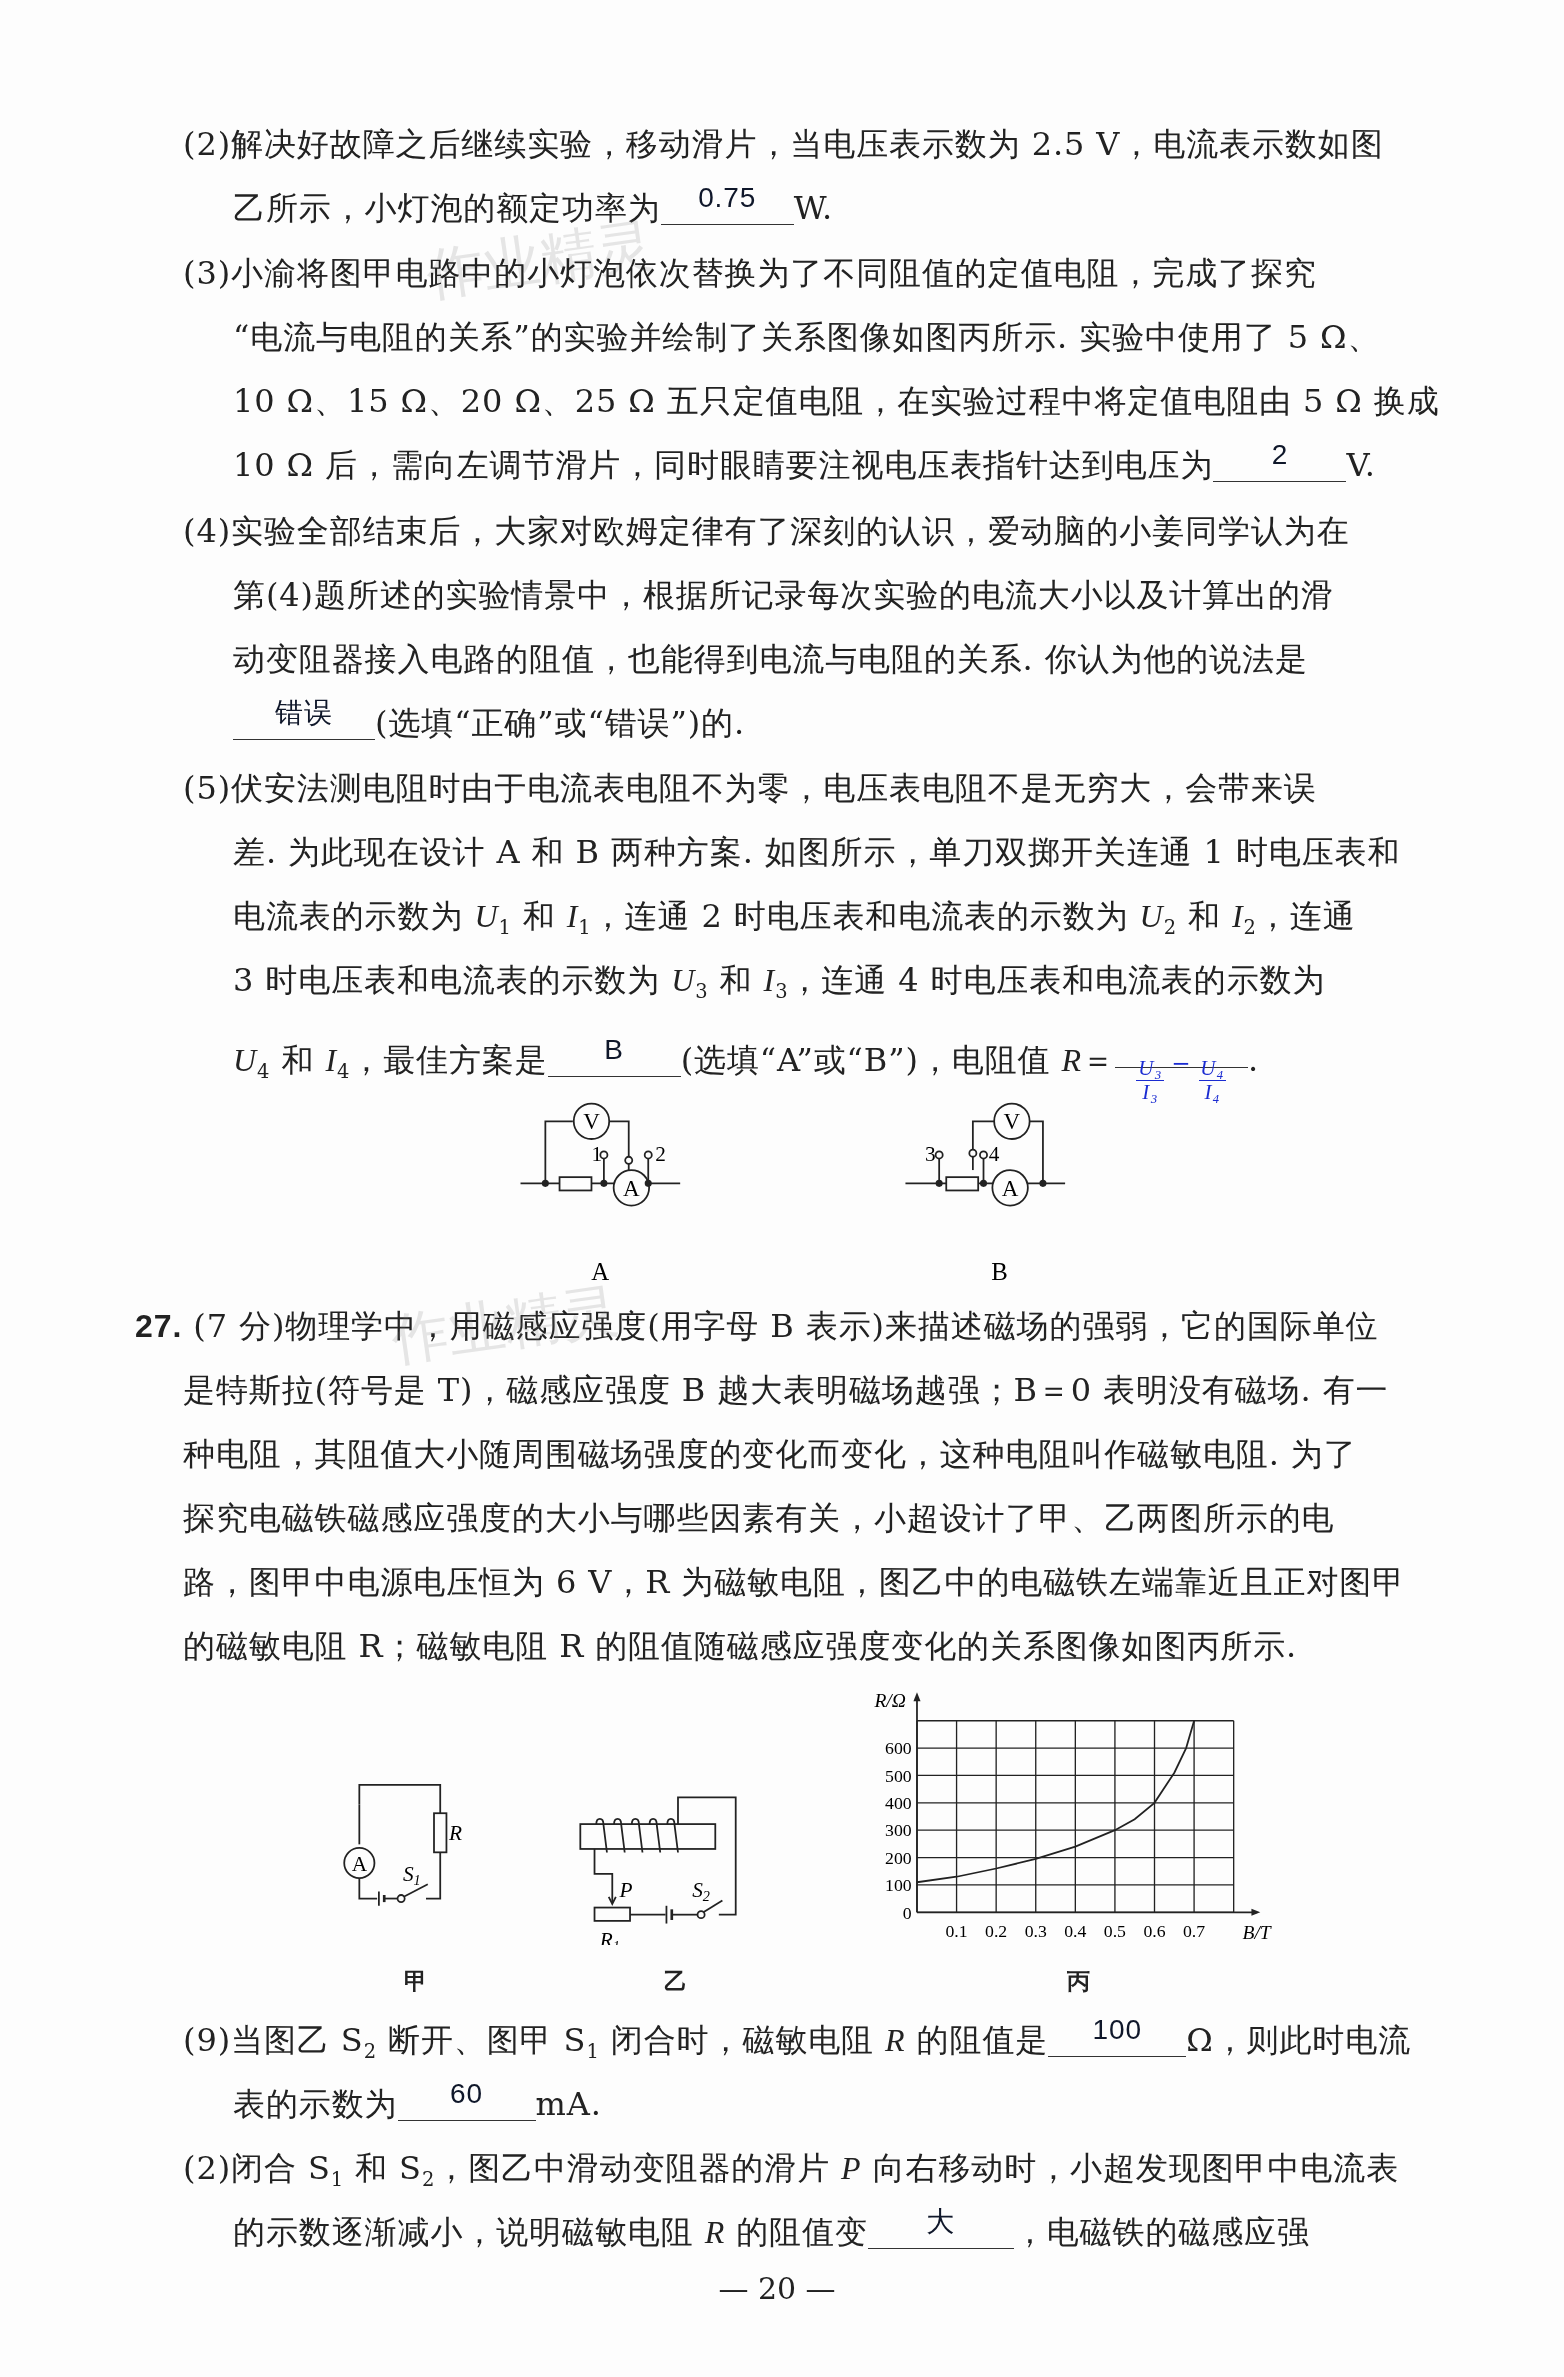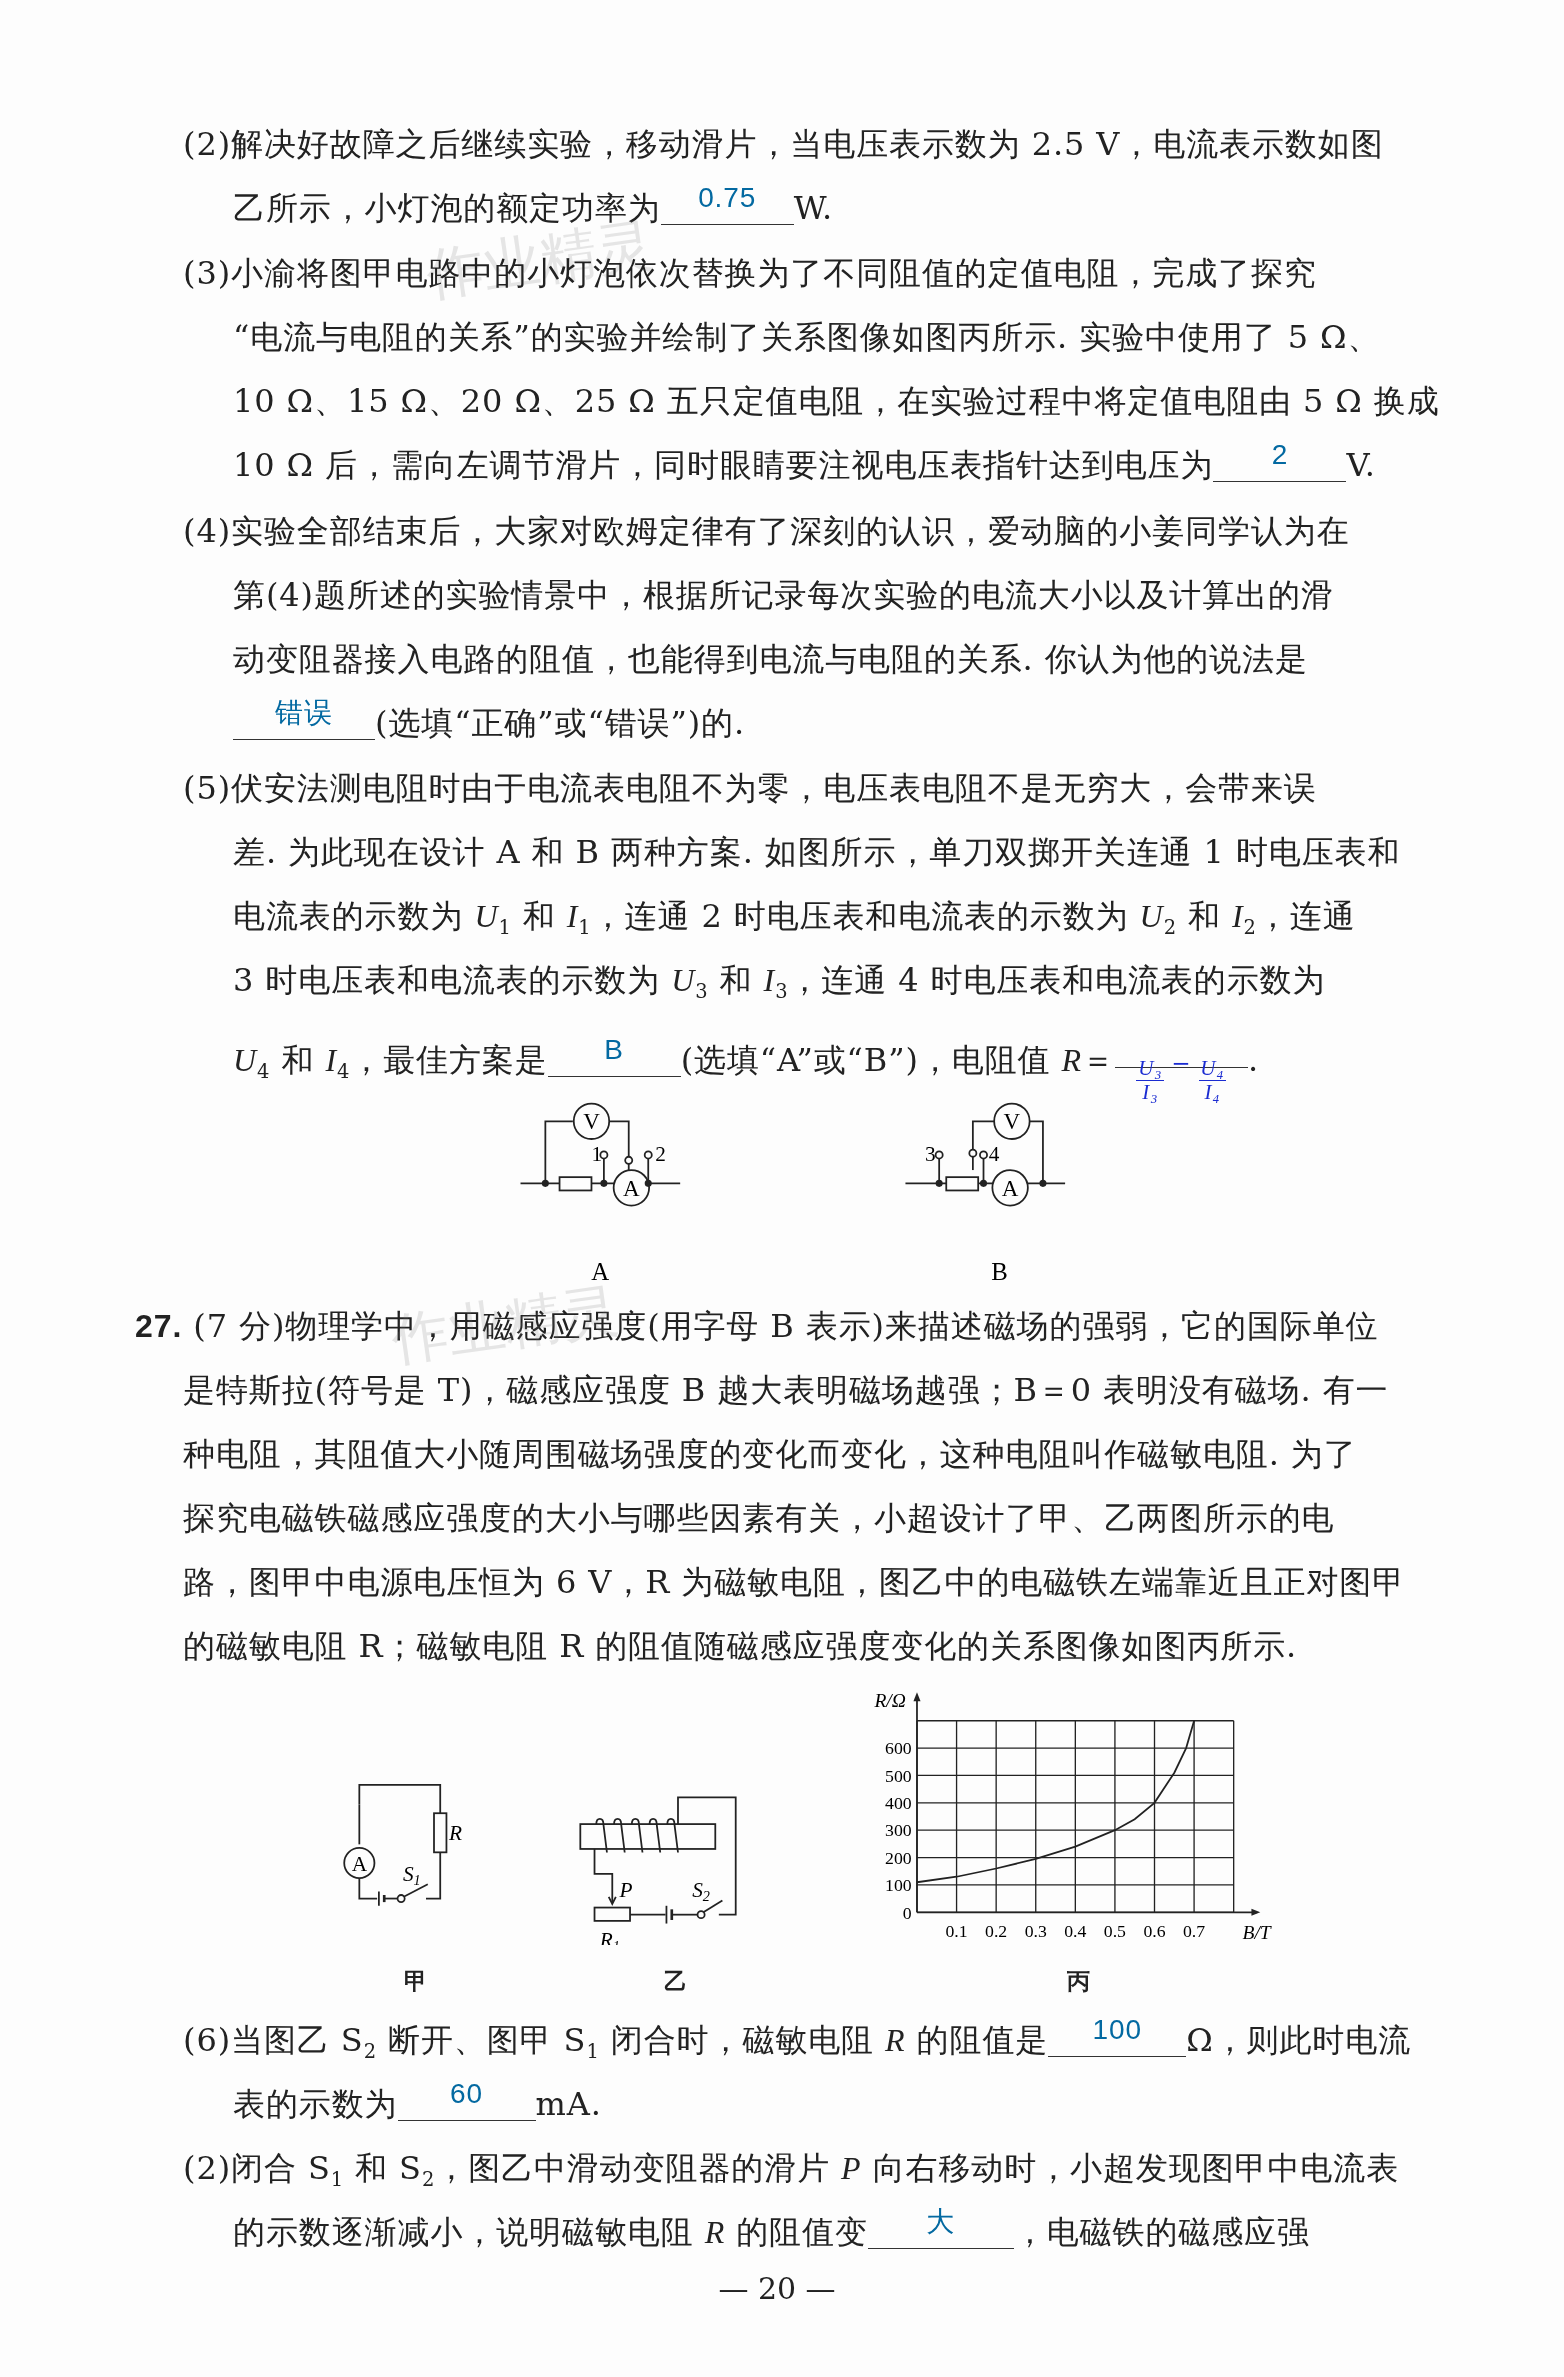--- a/index.html
+++ b/index.html
@@ -1,20 +1,20 @@
 <!DOCTYPE html>
 <html style="font-size:14px"><head>
 <meta charset="utf-8">
 <style>
   html,body{margin:0;padding:0;background:#fdfdfd;}
   body{width:1564px;height:2377px;position:relative;overflow:hidden;
        font-family:"DejaVu Serif","Liberation Serif",serif;color:#222;}
   .page{position:absolute;left:0;top:0;width:1564px;height:2377px;}
   .line{position:absolute;font-size:32px;line-height:46px;white-space:nowrap;letter-spacing:0.9px;}
-  .ans{color:#0369a1;font-family:"Liberation Sans",sans-serif;font-size:28px;}
+  .ans{color:#0f172a;font-family:"Liberation Sans",sans-serif;font-size:28px;}
   .blank{display:inline-block;border-bottom:1.8px solid #333;text-align:center;vertical-align:baseline;position:relative;height:39px;}
   .blank .ans{position:relative;top:-12.4px;}
   .qnum{font-weight:bold;font-family:"Liberation Sans",sans-serif;}
   i{font-style:italic;font-family:"Liberation Serif",serif;}
   sub{font-size:19.5px;}
   .frac{display:inline-flex;flex-direction:column;align-items:center;vertical-align:middle;font-size:21px;line-height:23px;color:#1a2bd1;font-family:"Liberation Serif",serif;font-style:italic;margin-top:36px;}
   .frac .num{border-bottom:1.3px solid #1a2bd1;padding:0 1.8px;}
   .watermark{position:absolute;color:rgba(120,120,120,0.18);font-size:57px;transform:rotate(-8deg);font-family:"DejaVu Sans",sans-serif;}
   .caption-cjk{position:absolute;font-size:23px;font-family:"DejaVu Sans",sans-serif;font-weight:bold;}
   svg text{font-family:"Liberation Serif",serif;}
@@ -197,21 +197,21 @@
       <text x="67" y="137.57142857142858" font-size="20" text-anchor="end">400</text>
       <text x="67" y="106.71428571428572" font-size="20" text-anchor="end">500</text>
       <text x="67" y="75.85714285714286" font-size="20" text-anchor="end">600</text>
       <text x="440" y="284" font-size="22" font-style="italic">B/T</text>
       <text x="25" y="22" font-size="22" font-style="italic">R/Ω</text>
       <polyline points="73.0,220.1 117.6,213.9 162.3,204.6 206.9,193.8 251.5,179.9 296.1,161.4 318.4,149.1 340.7,130.6 363.1,96.6 376.4,68.9 385.4,38.0" fill="none" stroke="#222" stroke-width="2"></polyline>
     </svg>
   <div class="caption-cjk" style="left:1067px;top:1966px;">丙</div>
 
   <div class="line" style="left:183px;top:2017px;">
-    <span>(6)当图乙 </span><span>S</span><sub>2</sub><span> 断开、图甲 </span><span>S</span><sub>1</sub><span> 闭合时，磁敏电阻 </span><i>R</i><span> 的阻值是</span><span class="blank" style="width:138px;"><span class="ans">100</span></span><span>Ω，则此时电流</span>
+    <span>(9)当图乙 </span><span>S</span><sub>2</sub><span> 断开、图甲 </span><span>S</span><sub>1</sub><span> 闭合时，磁敏电阻 </span><i>R</i><span> 的阻值是</span><span class="blank" style="width:138px;"><span class="ans">100</span></span><span>Ω，则此时电流</span>
   </div>
   <div class="line" style="left:233px;top:2081px;">
     <span>表的示数为</span><span class="blank" style="width:138px;"><span class="ans">60</span></span><span>mA.</span>
   </div>
 
   <div class="line" style="left:183px;top:2145px;">
     <span>(2)闭合 </span><span>S</span><sub>1</sub><span> 和 </span><span>S</span><sub>2</sub><span>，图乙中滑动变阻器的滑片 </span><i>P</i><span> 向右移动时，小超发现图甲中电流表</span>
   </div>
   <div class="line" style="left:233px;top:2209px;">
     <span>的示数逐渐减小，说明磁敏电阻 </span><i>R</i><span> 的阻值变</span><span class="blank" style="width:146px;"><span class="ans" style="font-family:'DejaVu Sans',sans-serif;">大</span></span><span>，电磁铁的磁感应强</span>

